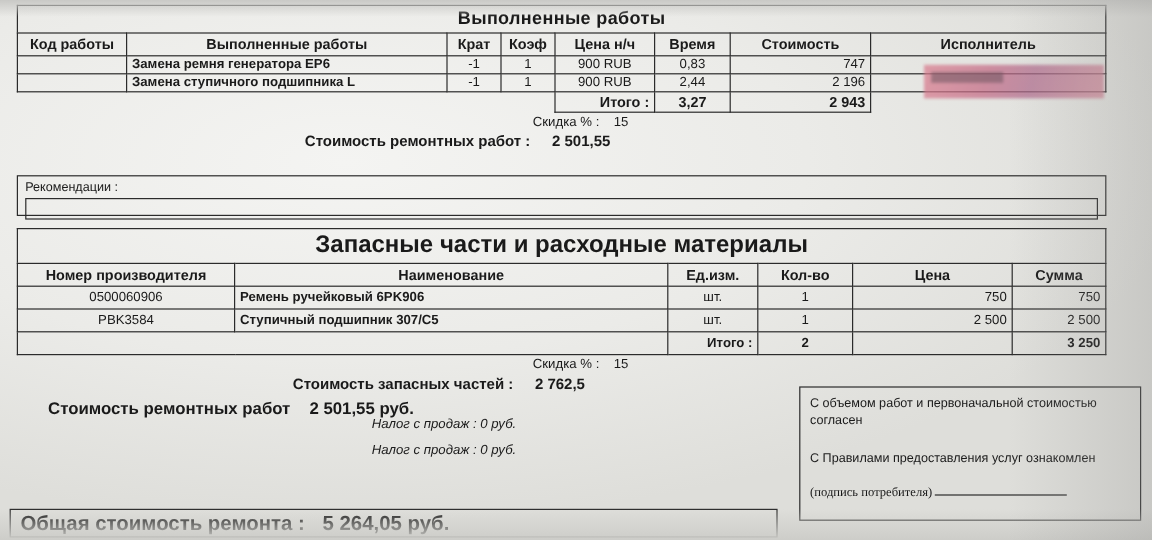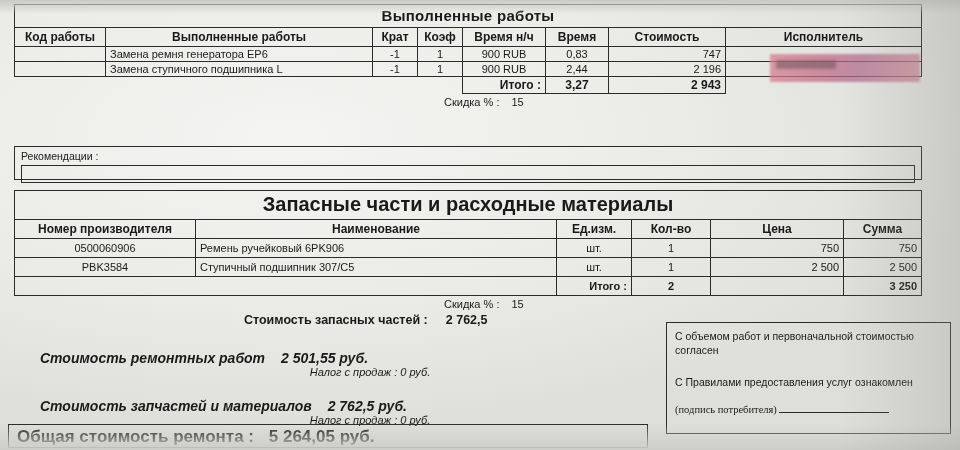--- a/index.html
+++ b/index.html
@@ -41,21 +41,21 @@
   #works .title{
     border:1px solid #2b2b2b;border-bottom:none;
     text-align:center;font-size:15px;font-weight:bold;padding:2px 0 3px;
     letter-spacing:.3px;
   }
   #works table{width:100%;font-size:11px;}
   #works td,#works th{border:1px solid #2b2b2b;padding:1px 4px;}
   #works th{font-weight:bold;text-align:center;font-size:12px;padding:2px 4px;margin-left:37px;}
   .c{text-align:center;}
   .r{text-align:right;}
-  .l{text-align:left;}
+  .l{text-align:left;font-weight:bold;}
 
   
   #works .tot td{font-weight:bold;font-size:12px;}
   #works .nb{border:none !important;}
 
   .discount{
     font-size:11px;text-align:right;padding-right:6px;
   }
   .bigline{font-size:12.5px;font-weight:bold;}
 
@@ -70,21 +70,21 @@
   #parts .title{
     border:1px solid #2b2b2b;border-bottom:none;
     text-align:center;font-size:20px;font-weight:bold;padding:2px 0 3px;
   }
   #parts table{width:100%;font-size:11px;}
   #parts td,#parts th{border:1px solid #2b2b2b;padding:3px 4px;}
   #parts th{font-weight:bold;text-align:center;font-size:12px;padding:2px 4px;}
 
   
   #summary{left:40px;top:330px;width:620px;font-size:13px;}
-  #summary .line{font-weight:bold;font-style:italic;font-size:14px;margin-top:20px;}
+  #summary .line{font-weight:bold;font-size:14px;margin-top:2px;}
   #summary .sub{font-size:11px;font-style:italic;text-align:center;padding-left:40px;}
   #summary .row{margin-bottom:9px;}
 
   
   #sign{left:666px;top:322px;width:285px;height:112px;border:1px solid #2b2b2b;
         font-size:10.5px;padding:6px 8px;box-sizing:border-box;line-height:1.35;}
   #sign .gap{height:18px;}
   #sign .sigline{margin-top:12px;font-size:10.5px;font-family:Liberation Serif, serif;}
   #sign .sigline .ln{display:inline-block;border-bottom:1px solid #2b2b2b;width:110px;height:10px;}
 
@@ -110,21 +110,21 @@
 
 <div class="blk" id="works">
   <div class="title">Выполненные работы</div>
   <table>
     <tbody>
         <tr>
       <th style="width:82px">Код работы</th>
       <th style="width:258px">Выполненные работы</th>
       <th style="width:36px">Крат</th>
       <th style="width:36px">Коэф</th>
-      <th style="width:74px">Время н/ч</th>
+      <th style="width:74px">Цена н/ч</th>
       <th style="width:54px">Время</th>
       <th style="width:108px">Стоимость</th>
       <th>Исполнитель</th>
     </tr>
     <tr>
       <td class="c"></td>
       <td class="l">Замена  ремня генератора ЕР6</td>
       <td class="c">-1</td>
       <td class="c">1</td>
       <td class="c">900 RUB</td>
@@ -147,20 +147,24 @@
       <td class="r">Итого :</td>
       <td class="c">3,27</td>
       <td class="r">2 943</td>
       <td class="nb"></td>
     </tr>
   </tbody>
     </table>
   <div style="display:flex;justify-content:flex-start;padding-left:430px;margin-top:2px;">
     <span class="discount">Скидка % :</span>
     <span class="discount" style="padding-left:6px">15</span>
+  </div>
+  <div style="display:flex;justify-content:flex-start;padding-left:240px;margin-top:3px;">
+    <span class="bigline">Стоимость ремонтных работ :</span>
+    <span class="bigline" style="padding-left:18px">2 501,55</span>
   </div>
 </div>
 
 <div class="smudge"></div>
 <div class="smudge2"></div>
 
 <div class="blk" id="reco">
   <span>Рекомендации :</span>
   <div class="inner"></div>
 </div>
@@ -214,24 +218,20 @@
 
 <div class="blk" id="summary">
   <div class="row">
     <div class="line">
       <span>Стоимость ремонтных работ</span>
       <span style="padding-left:12px">2 501,55 руб.</span>
     </div>
     <div class="sub">Налог с продаж : 0 руб.</div>
   </div>
   <div class="row">
-    <div class="line">
-      <span>Стоимость запчастей и материалов</span>
-      <span style="padding-left:12px">2 762,5 руб.</span>
-    </div>
     <div class="sub">Налог с продаж : 0 руб.</div>
   </div>
 </div>
 
 <div class="blk" id="sign">
   <div>С объемом работ и первоначальной стоимостью</div>
   <div>согласен</div>
   <div class="gap"></div>
   <div>С Правилами предоставления услуг ознакомлен</div>
   <div class="sigline">

